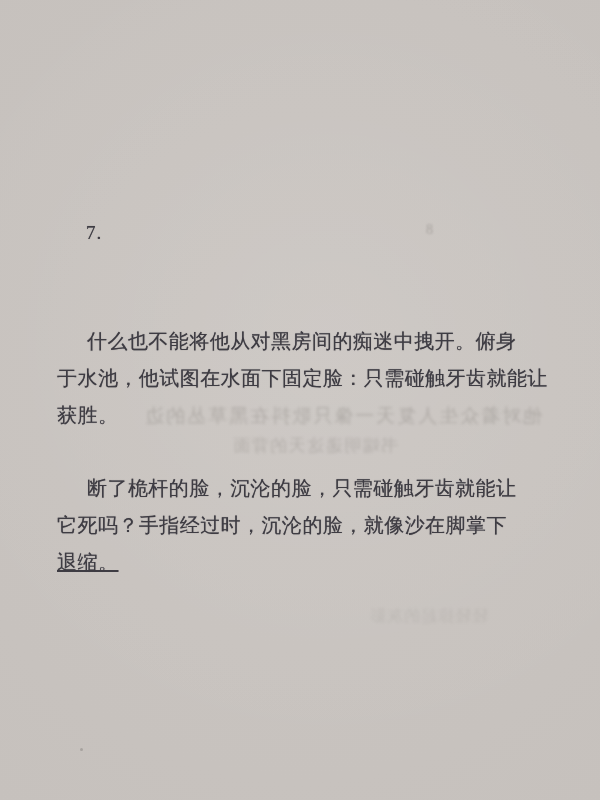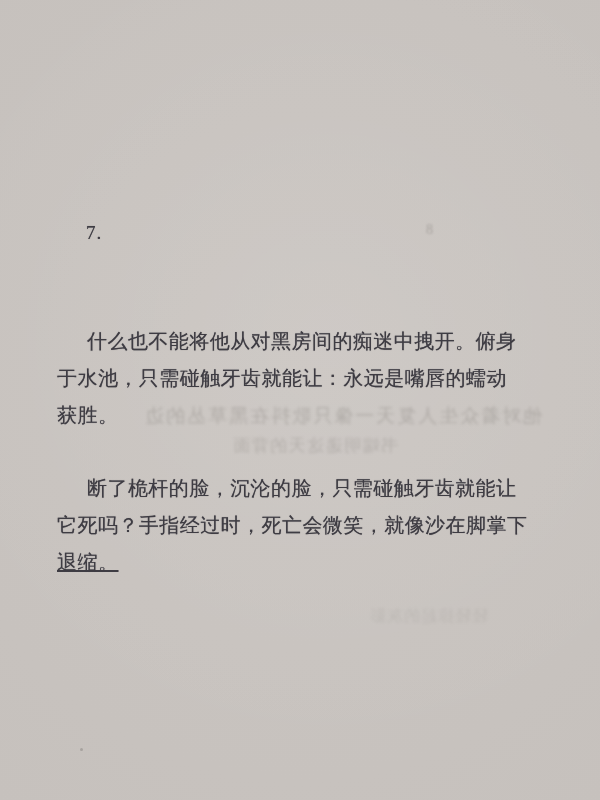--- a/index.html
+++ b/index.html
@@ -87,27 +87,27 @@
 <body>
 
 <div class="page">
 
   <div class="section-number ink">7.</div>
 
   <div class="ghost-page-number">8</div>
 
   <div>
     <div class="text-line ink p1l1">什么也不能将他从对黑房间的痴迷中拽开。俯身</div>
-    <div class="text-line ink p1l2">于水池，只需碰触牙齿就能让：永远是嘴唇的蠕动</div>
+    <div class="text-line ink p1l2">于水池，他试图在水面下固定脸：只需碰触牙齿就能让</div>
     <div class="text-line ink p1l3">获胜。</div>
   </div>
 
   <div>
     <div class="text-line ink p2l1">断了桅杆的脸，沉沦的脸，只需碰触牙齿就能让</div>
-    <div class="text-line ink p2l2">它死吗？手指经过时，死亡会微笑，就像沙在脚掌下</div>
+    <div class="text-line ink p2l2">它死吗？手指经过时，沉沦的脸，就像沙在脚掌下</div>
     <div class="text-line ink p2l3">退缩。</div>
   </div>
 
   <div class="ghost-line g1">他对着众生人复天一像只歌抖在黑草丛的边</div>
   <div class="ghost-line g2">书端明递这天的背面</div>
   <div class="ghost-line g3">轻轻掠起的灰影</div>
 
   <div class="speck speck1"></div>
 
 </div>

